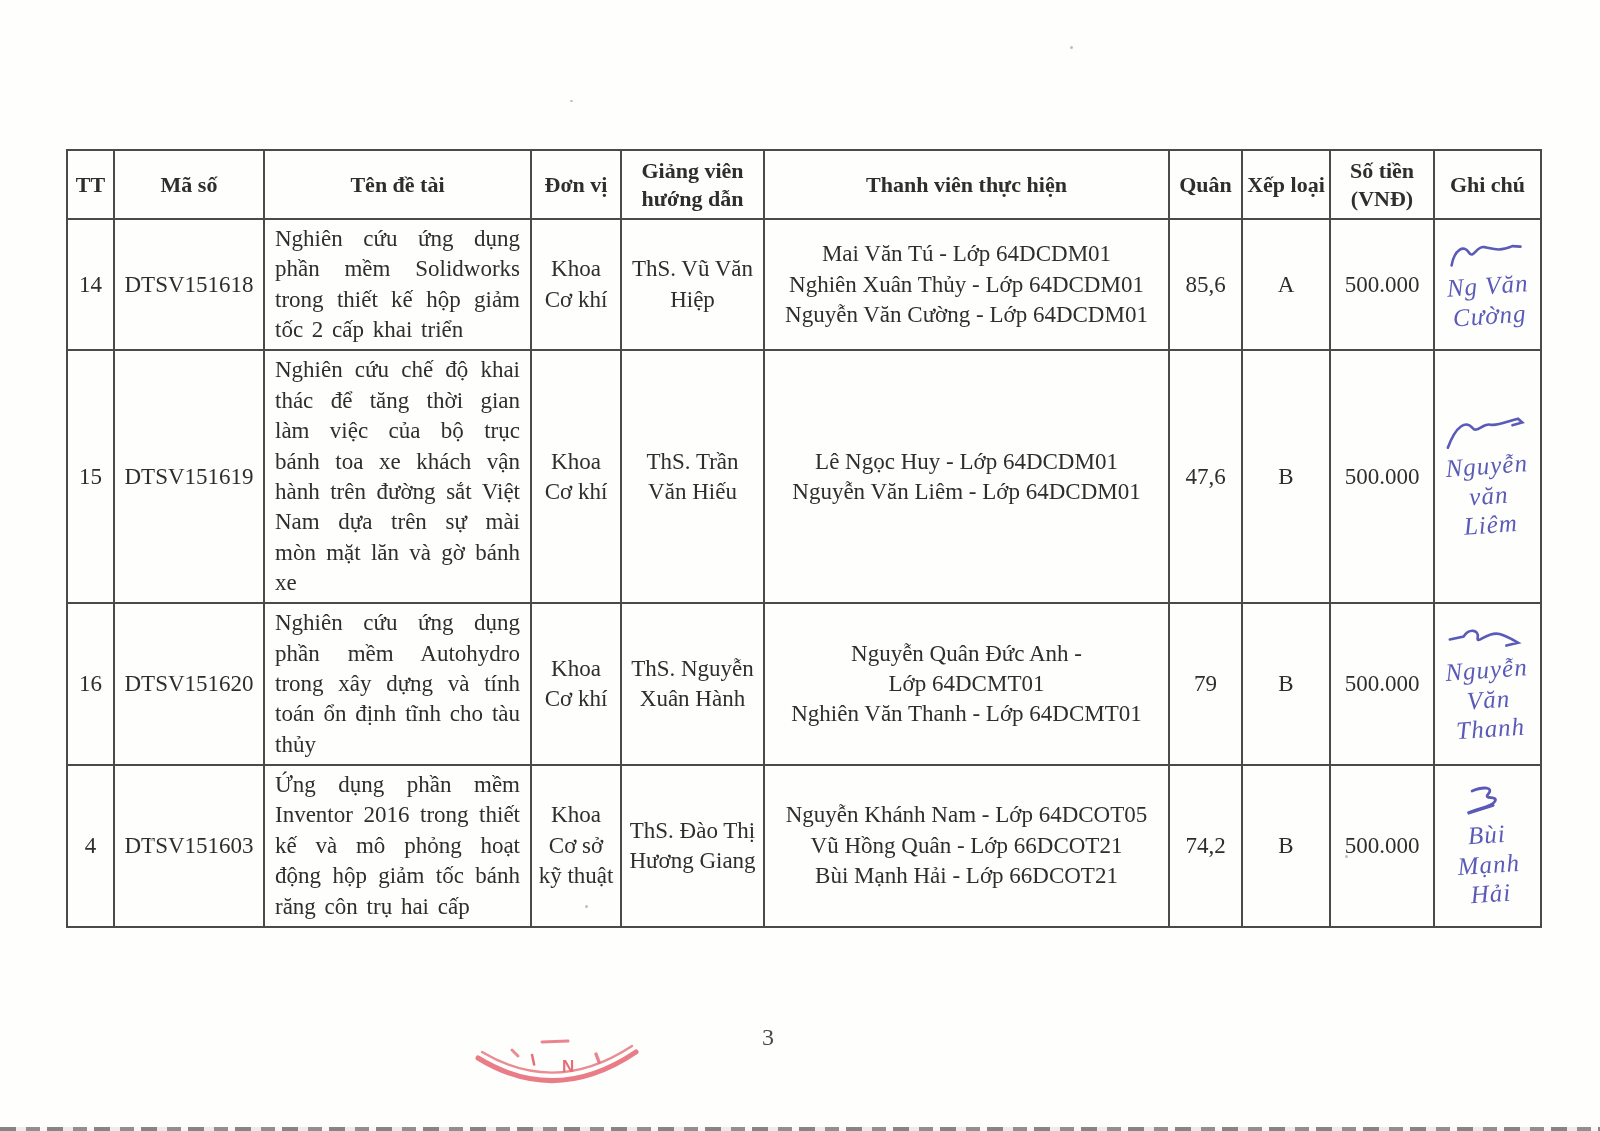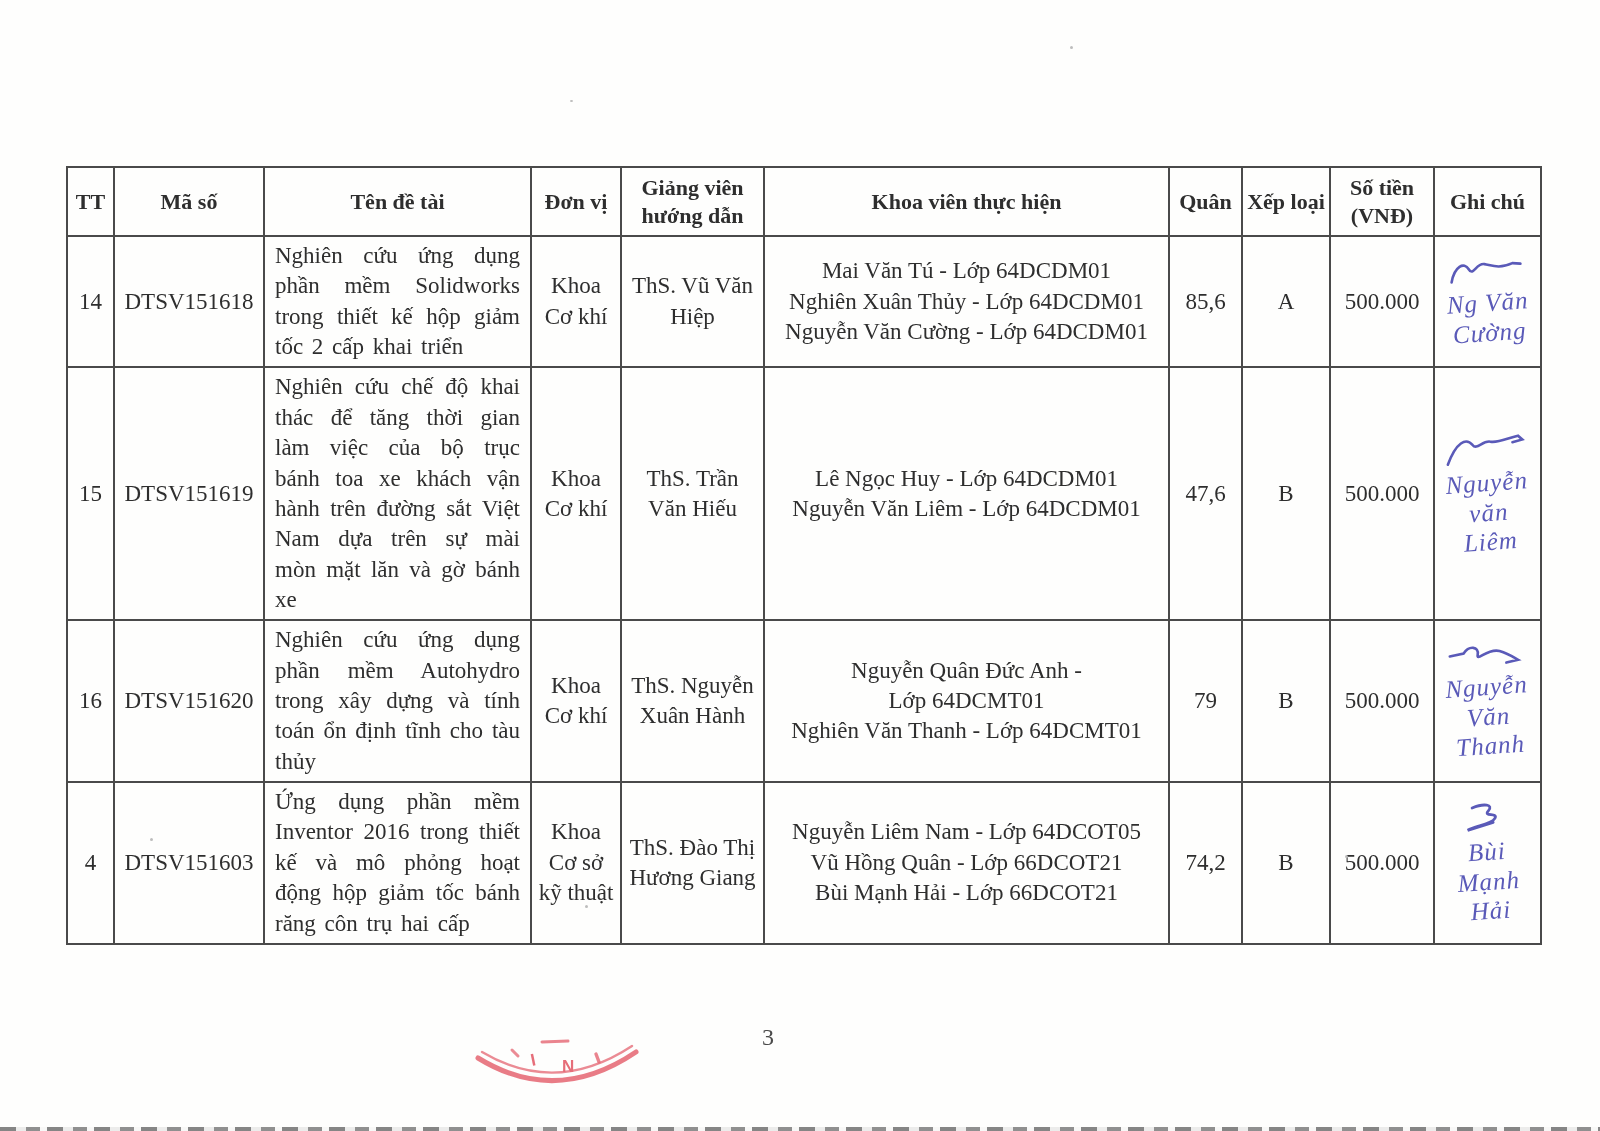--- a/index.html
+++ b/index.html
@@ -4,21 +4,21 @@
 <style>
   html,body{margin:0;padding:0;}
   body{
     width:1600px;height:1131px;position:relative;overflow:hidden;
     background:#fefefd;
     font-family:"Liberation Serif", serif;
     color:#2e2e2e;
     -webkit-font-smoothing:antialiased;
   }
   .doc-table{
-    position:absolute;left:66px;top:166px;
+    position:absolute;left:66px;top:149px;
     border-collapse:collapse;table-layout:fixed;
     width:1474px;
   }
   .doc-table td,.doc-table th{
     border:2px solid #4a4a4a;
     vertical-align:middle;
     text-align:center;
     font-size:23px;
     line-height:1.32;
     padding:4px 6px;
@@ -85,21 +85,21 @@
       <col style="width:104px">
     <col style="width:107px">
   </colgroup>
   <tbody>
       <tr class="r-head">
     <th>TT</th>
     <th>Mã số</th>
     <th>Tên đề tài</th>
     <th>Đơn vị</th>
     <th>Giảng viên hướng dẫn</th>
-    <th>Khoa viên thực hiện</th>
+    <th>Thanh viên thực hiện</th>
     <th>Quân</th>
     <th>Xếp loại</th>
     <th>Số tiền (VNĐ)</th>
     <th>Ghi chú</th>
   </tr>
 
   <tr class="r-14">
     <td>14</td>
     <td>DTSV151618</td>
     <td class="cell-title">Nghiên cứu ứng dụng phần mềm Solidworks trong thiết kế hộp giảm tốc 2 cấp khai triển</td>
@@ -174,21 +174,21 @@
     </td>
   </tr>
 
   <tr class="r-17">
     <td>4</td>
     <td>DTSV151603</td>
     <td class="cell-title">Ứng dụng phần mềm Inventor 2016 trong thiết kế và mô phỏng hoạt động hộp giảm tốc bánh răng côn trụ hai cấp</td>
     <td>Khoa Cơ sở kỹ thuật</td>
     <td>ThS. Đào Thị Hương Giang</td>
     <td class="cell-students">
-      <div class="student-line">Nguyễn Liêm Nam - Lớp 64DCOT05</div>
+      <div class="student-line">Nguyễn Khánh Nam - Lớp 64DCOT05</div>
       <div class="student-line">Vũ Hồng Quân - Lớp 66DCOT21</div>
       <div class="student-line">Bùi Mạnh Hải - Lớp 66DCOT21</div>
     </td>
     <td>74,2</td>
     <td>B</td>
     <td>500.000</td>
     <td class="cell-note">
       <div class="handwriting">
         <svg class="flourish" width="52" height="34" viewBox="0 0 52 34">
           <path d="M14,6 C26,2 36,4 30,10 C24,16 40,12 36,18 C32,24 16,24 8,28 L34,22" stroke="#5a5ab8" stroke-width="2.8" fill="none" stroke-linecap="round"></path>

